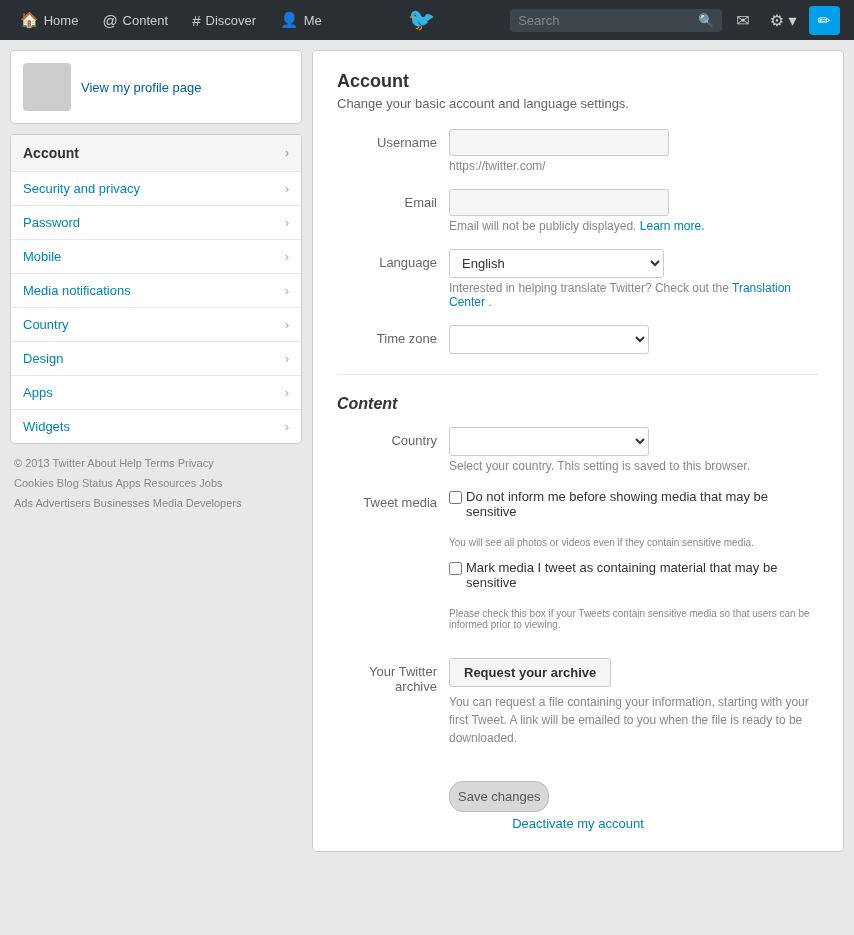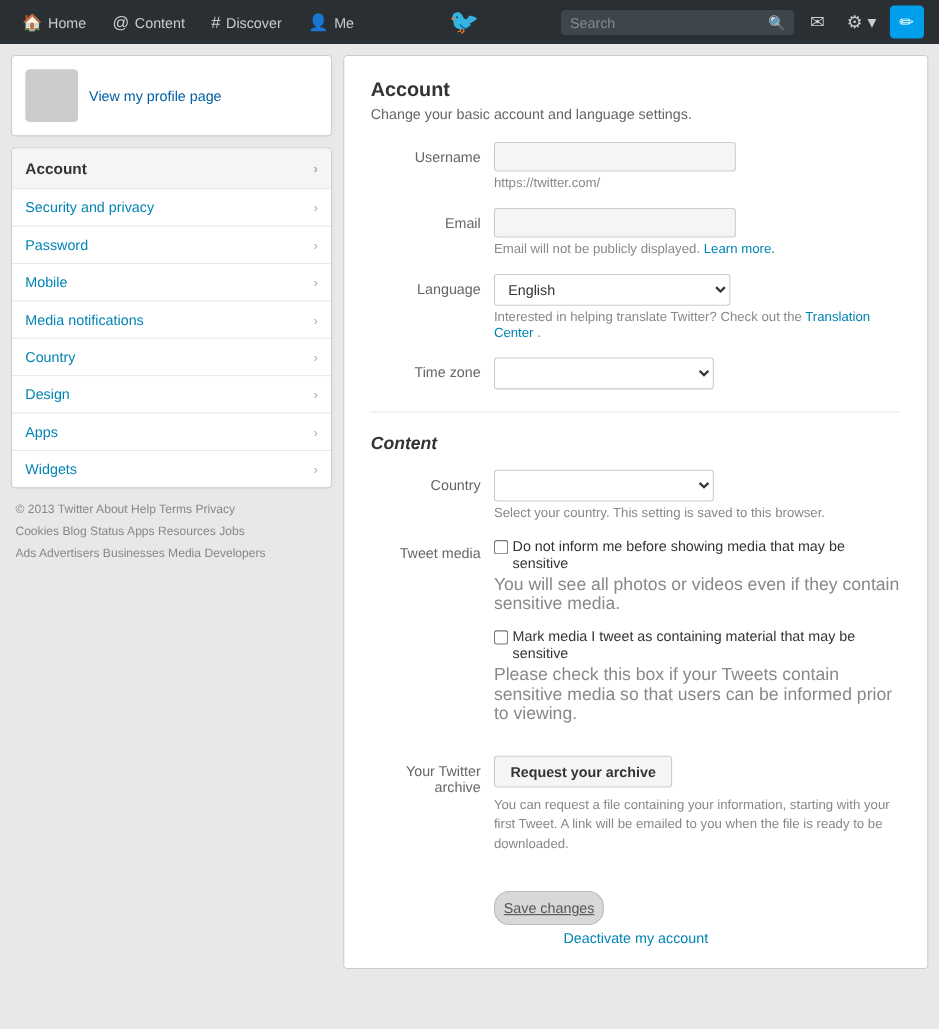--- a/index.html
+++ b/index.html
@@ -240,23 +240,23 @@
     }
     .checkbox-row input[type="checkbox"] {
       margin-top: 2px;
       flex-shrink: 0;
     }
     .checkbox-label {
       font-size: 13px;
       color: #333;
     }
     .checkbox-hint {
-      font-size: 16px;
+      font-size: 10px;
       color: #888;
-      margin-top: 4px;
+      margin-top: 18px;
       margin-bottom: 12px;
       margin-left: 0;
     }
 
     .archive-btn {
       background: #f5f5f5;
       border: 1px solid #ccc;
       border-radius: 3px;
       padding: 6px 14px;
       font-size: 13px;
@@ -275,21 +275,20 @@
 
     .save-btn {
       background: #d8d8d8;
       border: 1px solid #bbb;
       border-radius: 14px;
       padding: 7px 8px;
       font-size: 13px;
       color: #555;
       cursor: pointer;
       margin-top: 18px;
-      text-decoration: underline;
     }
 
     .deactivate-link {
       display: block;
       margin-top: 4px;
       color: #0084b4;
       font-size: 13px;
       cursor: pointer;
       text-align: center;
     }

